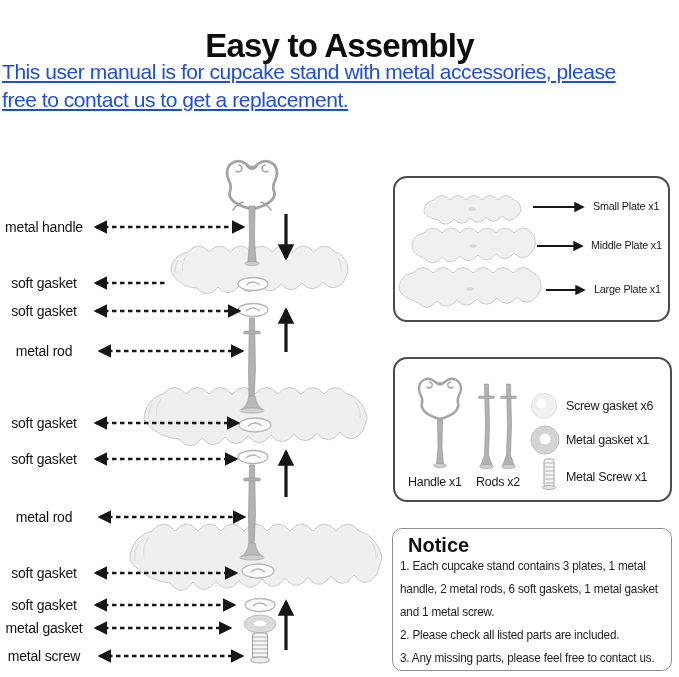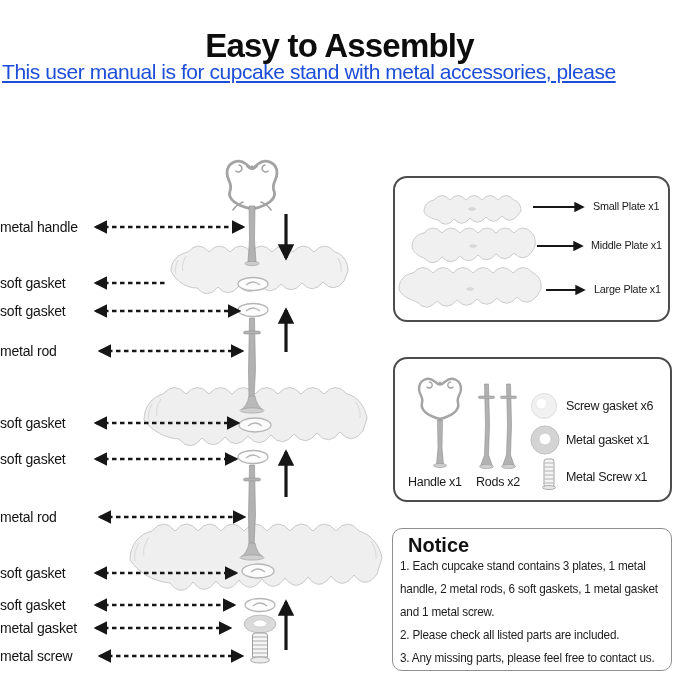--- a/index.html
+++ b/index.html
@@ -3,21 +3,21 @@
 <meta charset="utf-8">
 <style>
   html,body{margin:0;padding:0;background:#fff;}
   .page{position:relative;width:679px;height:677px;background:#ffffff;overflow:hidden;
         font-family:"Liberation Sans",sans-serif;color:#141414;}
   .title{position:absolute;top:5px;left:0;width:100%;box-sizing:border-box;
          text-align:center;font-size:33px;font-weight:700;letter-spacing:-0.8px;color:#0d0d0d;}
   .intro{position:absolute;top:58px;left:2px;font-size:21px;letter-spacing:-0.45px;
          line-height:28px;white-space:nowrap;color:#1d4ed8;text-decoration:underline;}
   .artwork{position:absolute;left:0;top:0;width:679px;height:677px;}
-  .callout{position:absolute;width:88px;text-align:left;font-size:14px;line-height:20px;
+  .callout{position:absolute;width:88px;text-align:center;font-size:14px;line-height:20px;
            letter-spacing:-0.2px;color:#121212;}
   .box{position:absolute;border:2px solid #4c4c4c;border-radius:14px;background:transparent;}
   .box.notice-box{border:1.5px solid #8f8f8f;border-radius:10px;}
   .plate-label{position:absolute;font-size:10.8px;letter-spacing:-0.2px;color:#1a1a1a;white-space:nowrap;}
   .part-label{position:absolute;font-size:12.5px;letter-spacing:-0.3px;color:#1a1a1a;white-space:nowrap;}
   .notice-title{position:absolute;left:408px;top:534px;font-size:20px;font-weight:700;color:#111;}
   .notice-lines{position:absolute;left:400px;top:555px;width:292px;transform:scaleX(0.93);
                 transform-origin:0 0;}
   .notice-line{font-size:12.6px;line-height:23px;letter-spacing:-0.2px;white-space:nowrap;color:#1d1d1d;}
 </style>
@@ -207,20 +207,21 @@
       <rect x="544" y="459" width="10" height="28" rx="2.5" fill="#f4f4f4" stroke="#a3a3a3" stroke-width="1"></rect>
       <path d="M544.5 463 h9 M544.5 467 h9 M544.5 471 h9 M544.5 475 h9 M544.5 479 h9 M544.5 483 h9" stroke="#ababab" stroke-width="0.9"></path>
       <ellipse cx="549" cy="487.5" rx="6.5" ry="2" fill="#e6e6e6" stroke="#999999" stroke-width="0.8"></ellipse>
     </g>
   </svg>
 
   <h1 class="title">Easy to Assembly</h1>
 
   <div class="intro">
     <div>This user manual is for cupcake stand with metal accessories, please</div>
+    <div>free to contact us to  get a replacement.</div>
   </div>
 
   <div class="callout" style="top:217px">metal handle</div>
   <div class="callout" style="top:273px">soft gasket</div>
   <div class="callout" style="top:301px">soft gasket</div>
   <div class="callout" style="top:341px">metal rod</div>
   <div class="callout" style="top:413px">soft gasket</div>
   <div class="callout" style="top:449px">soft gasket</div>
   <div class="callout" style="top:507px">metal rod</div>
   <div class="callout" style="top:563px">soft gasket</div>

